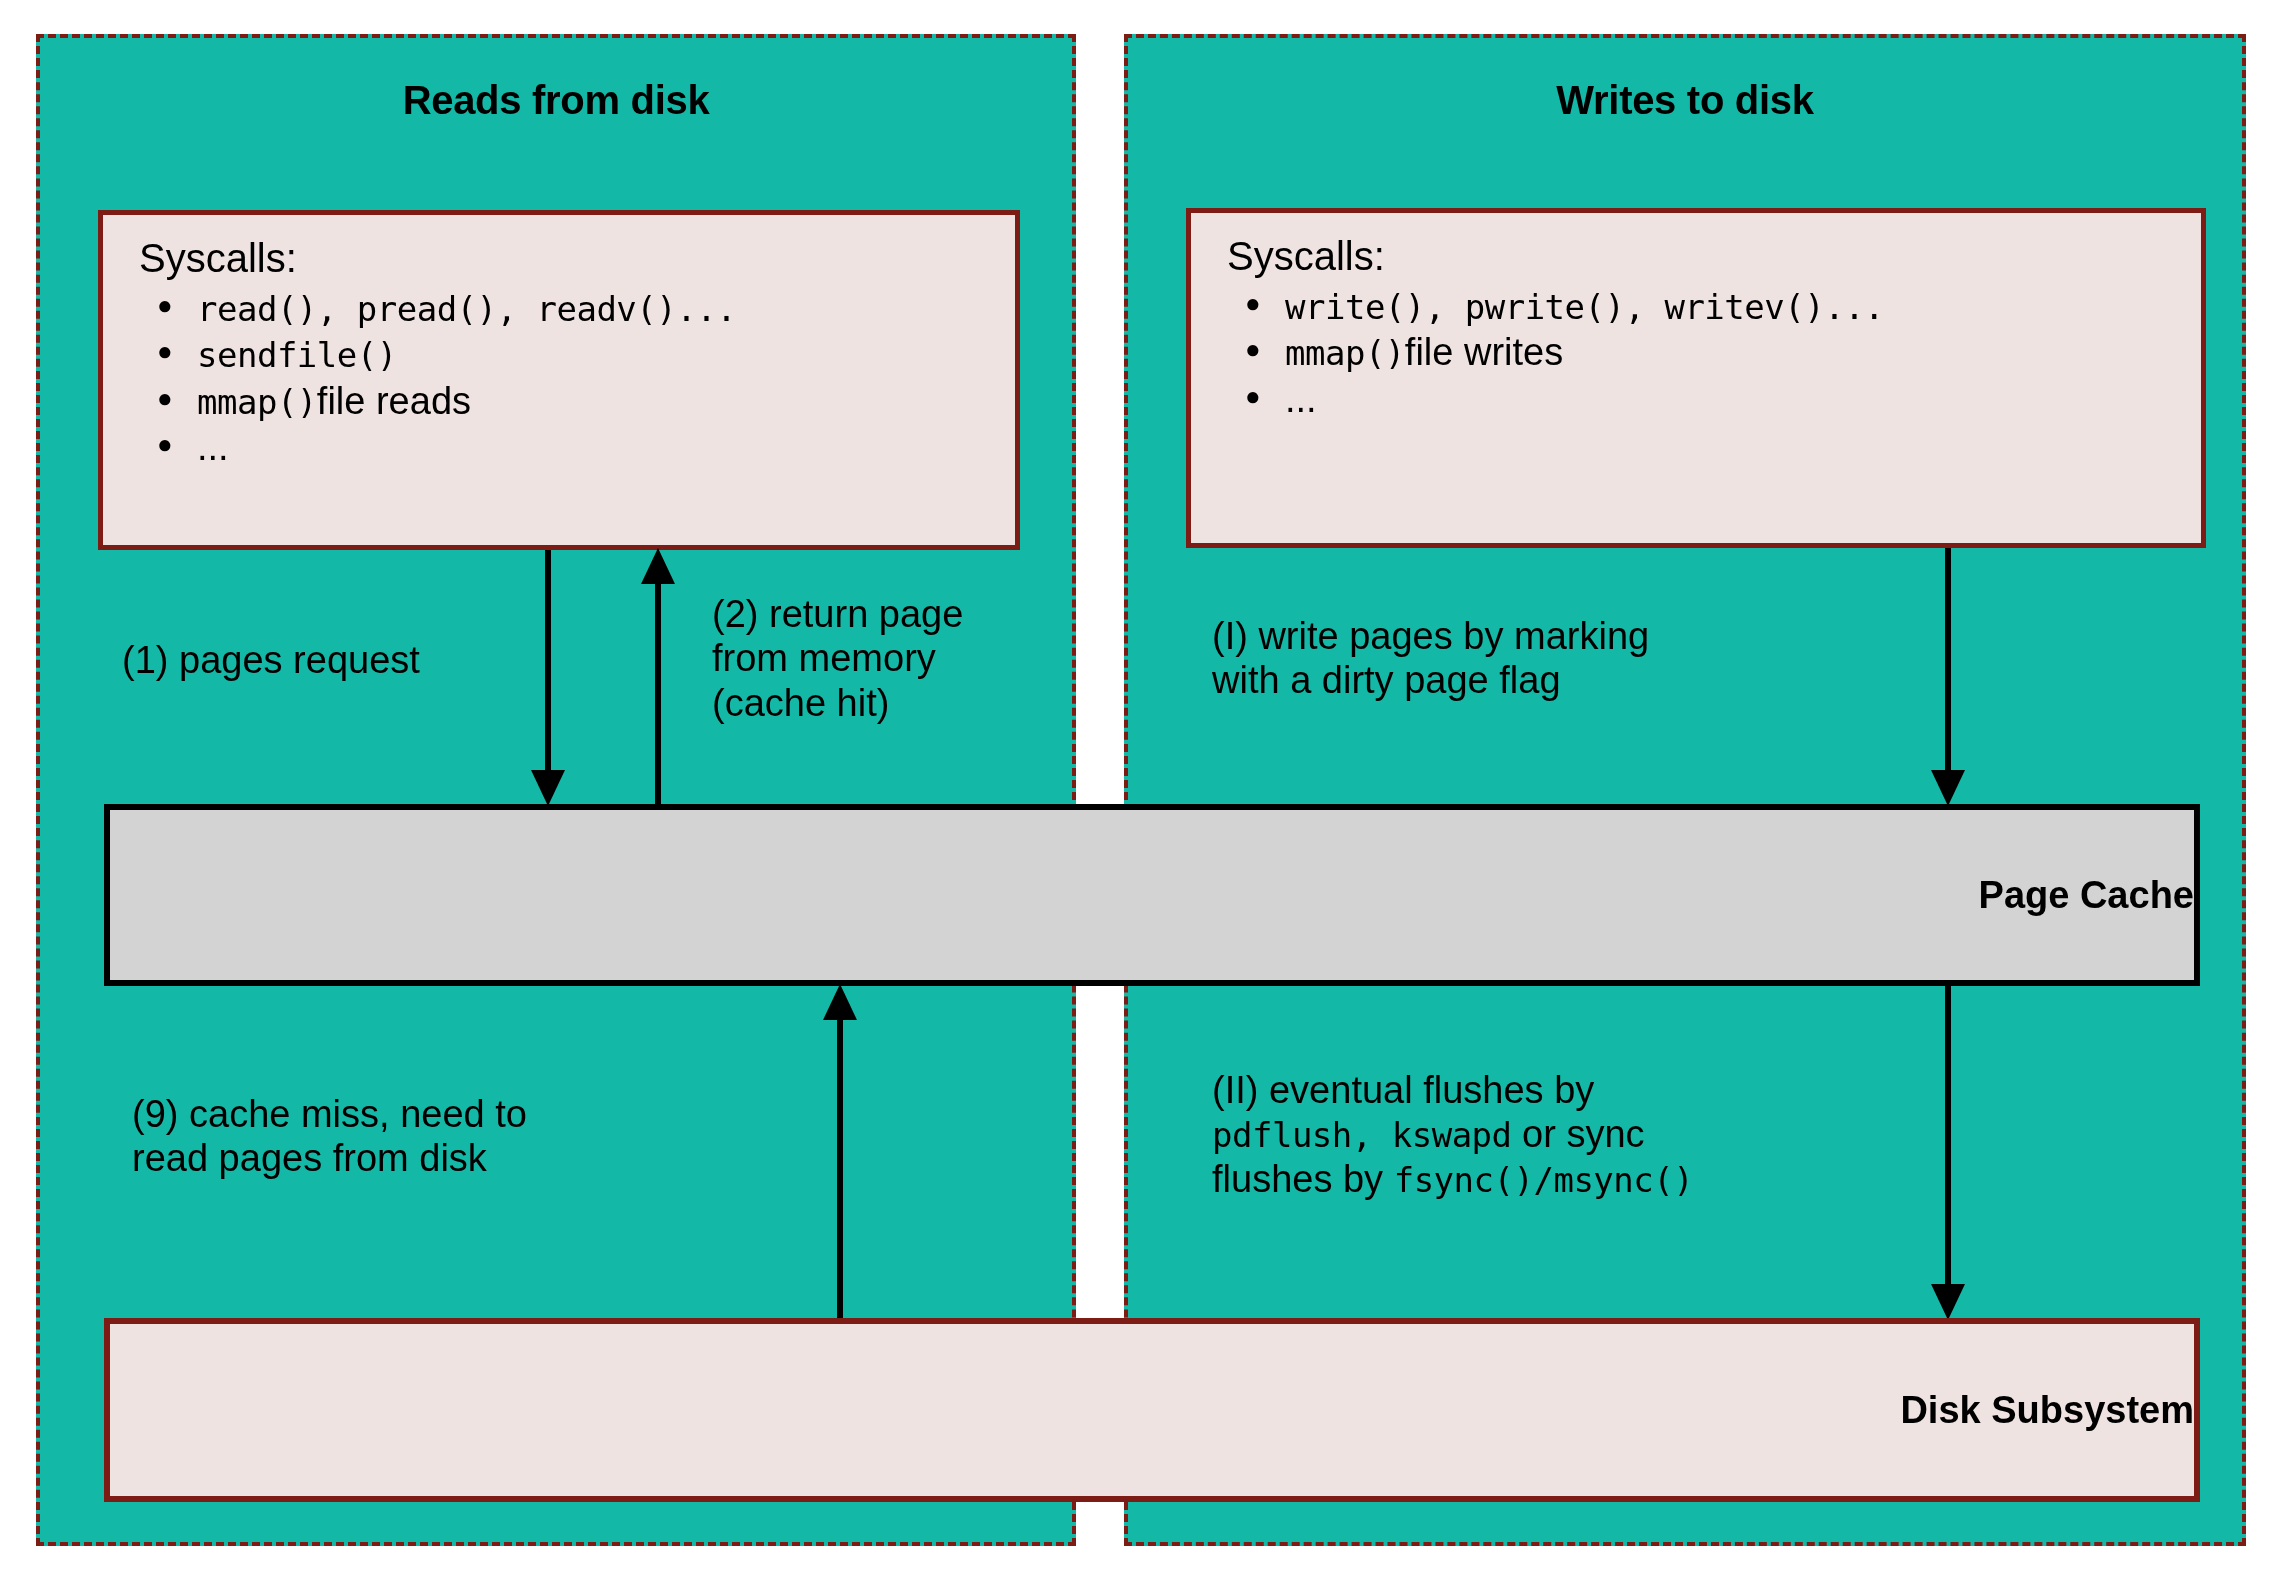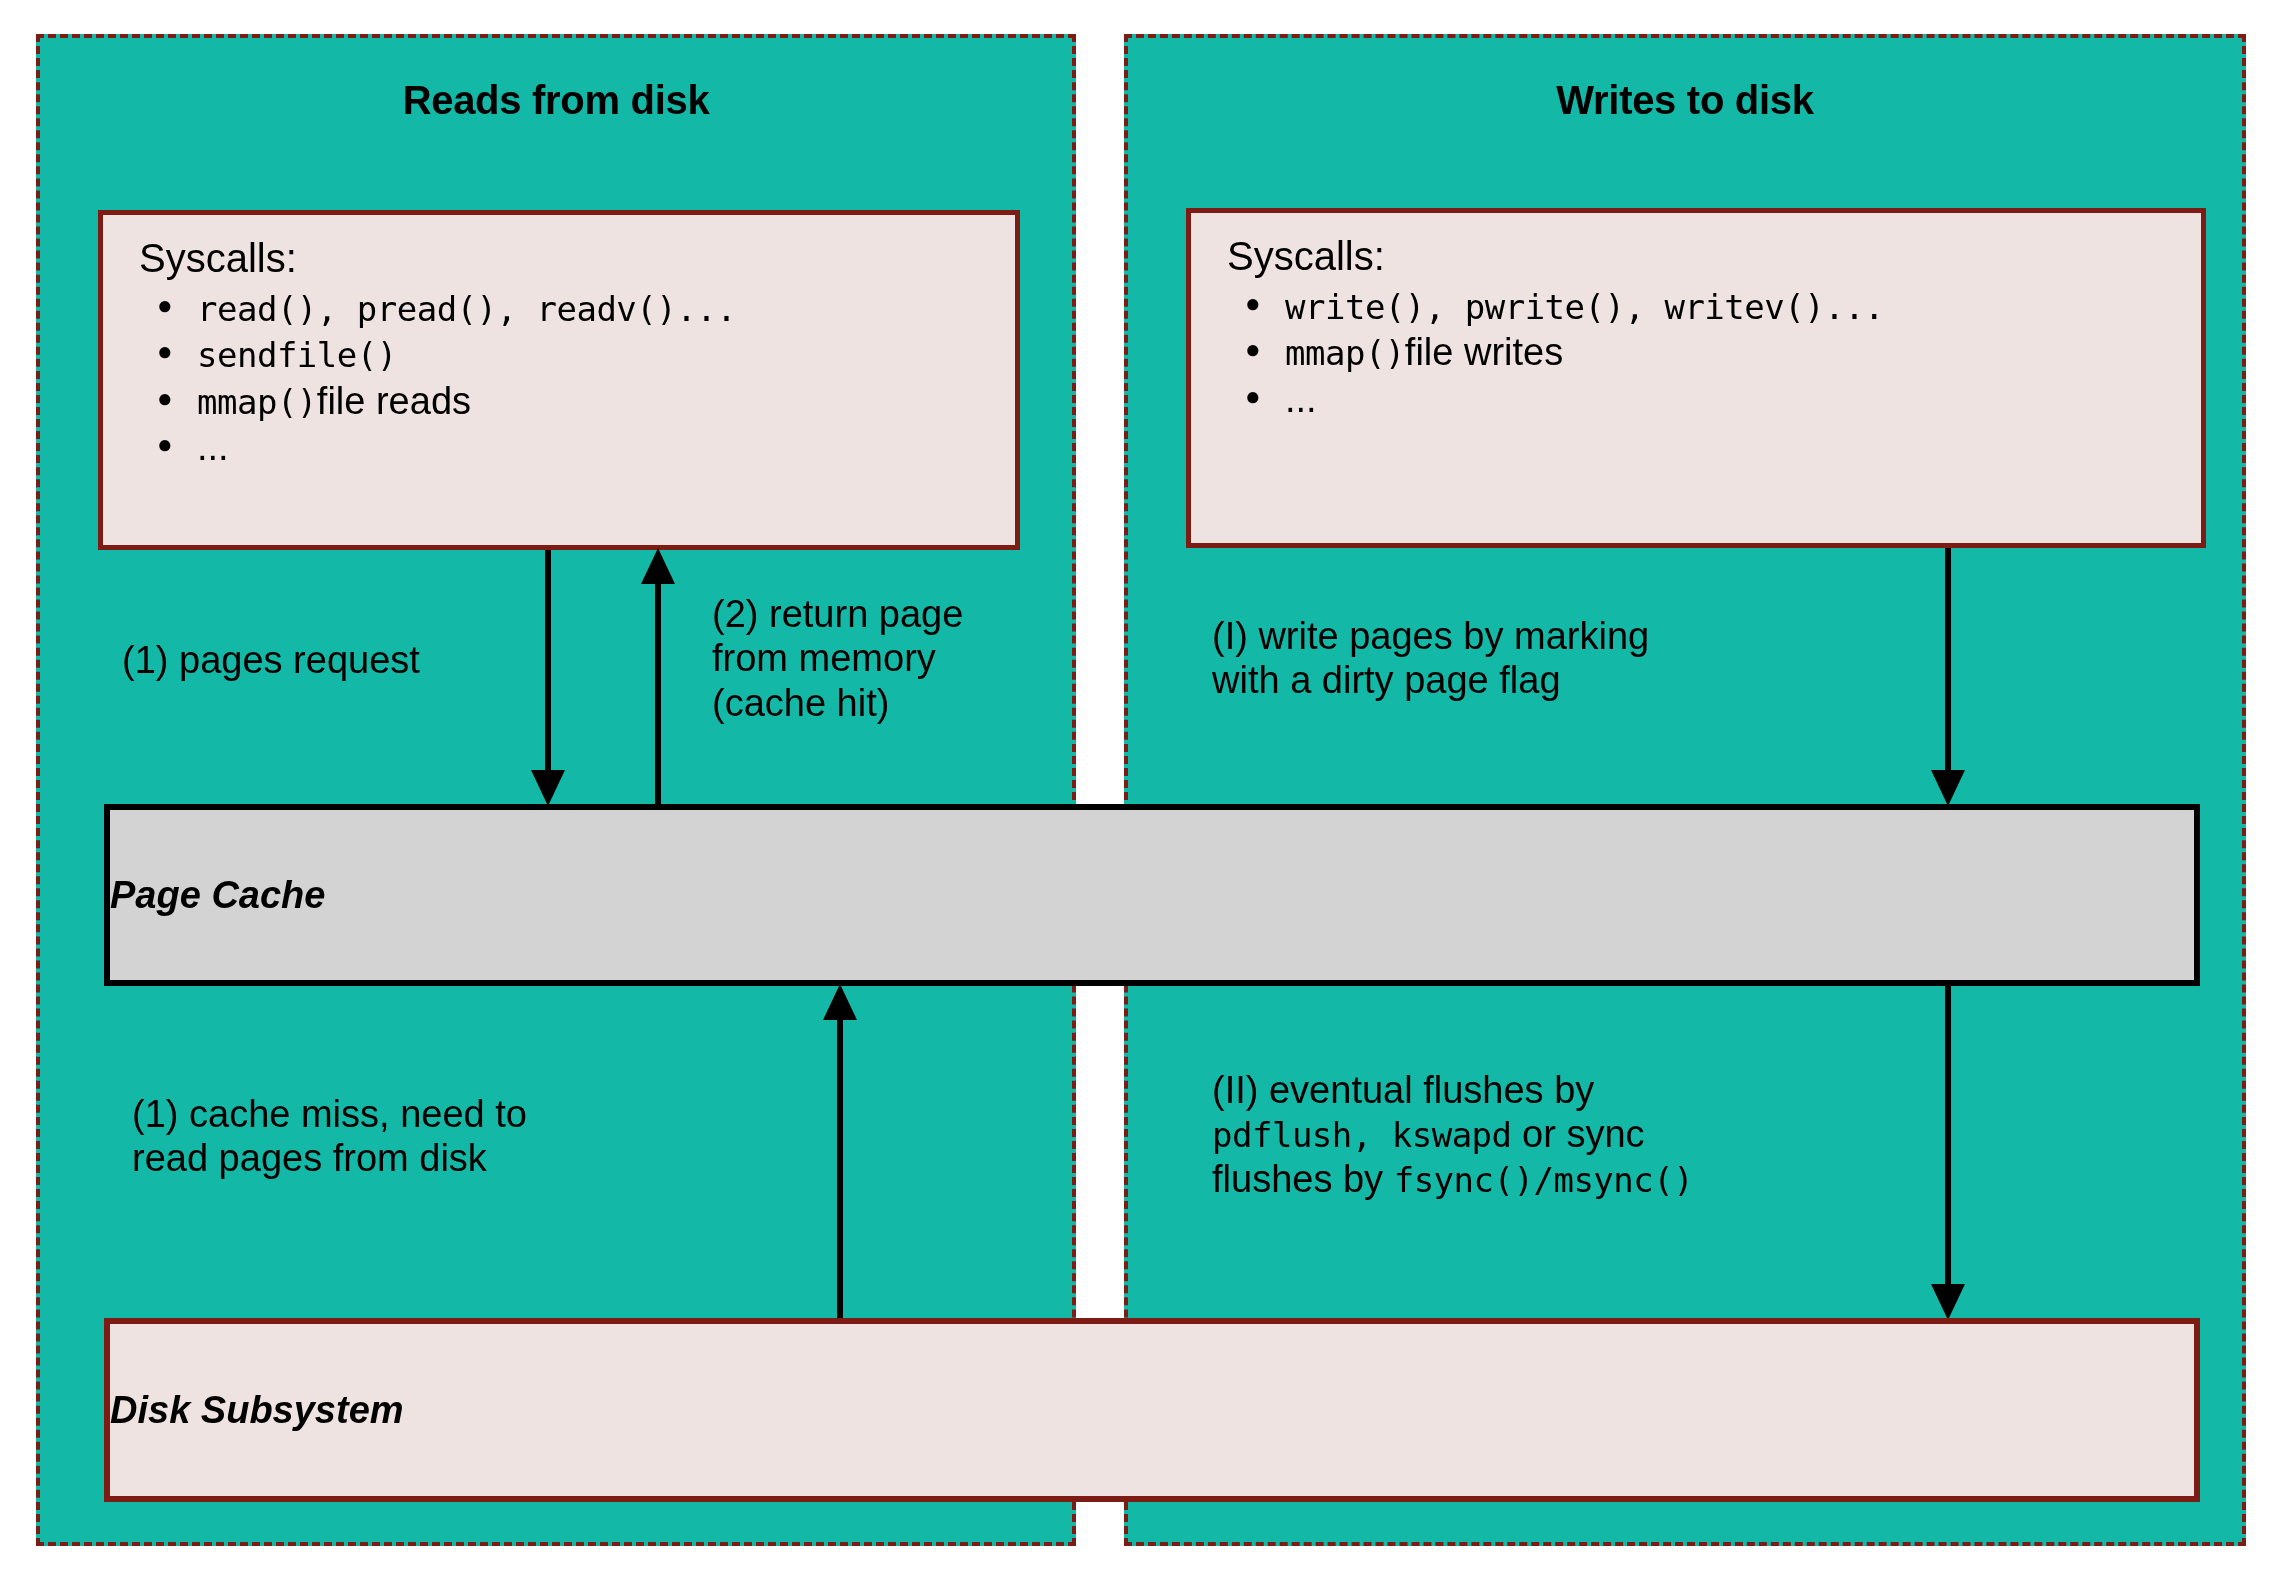--- a/index.html
+++ b/index.html
@@ -83,25 +83,24 @@
     letter-spacing: -0.5px;
   }
   .sans { font-family: "Liberation Sans", sans-serif; font-size: 38px; }
 
   
   .bar {
     position: absolute;
     box-sizing: border-box;
     display: flex;
     align-items: center;
-    justify-content: flex-start;
+    justify-content: flex-end;
     font-size: 38px;
     font-weight: bold;
     color: #000000;
-    font-style: italic;
   }
   #page-cache {
     left: 104px; top: 804px; width: 2096px; height: 182px;
     background: #d3d3d3;
     border: 6px solid #000000;
   }
   #disk-subsystem {
     left: 104px; top: 1318px; width: 2096px; height: 184px;
     background: #efe3e2;
     border: 6px solid #7d1b15;
@@ -175,21 +174,21 @@
 
   <div class="note" style="left:122px; top:638px;">(1) pages request</div>
 
   <div class="note" style="left:712px; top:592px;">
     <div>(2) return page</div>
     <div>from memory</div>
     <div>(cache hit)</div>
   </div>
 
   <div class="note" style="left:132px; top:1092px;">
-    <div>(1) cache miss, need to</div>
+    <div>(9) cache miss, need to</div>
     <div>read pages from disk</div>
   </div>
 
   <div class="panel" id="panel-writes">
     <div class="panel-title">Writes to disk</div>
   </div>
 
   <div class="syscall-box" id="syscalls-write">
     <div class="syscall-heading">Syscalls:</div>
     <ul class="syscall-list">

